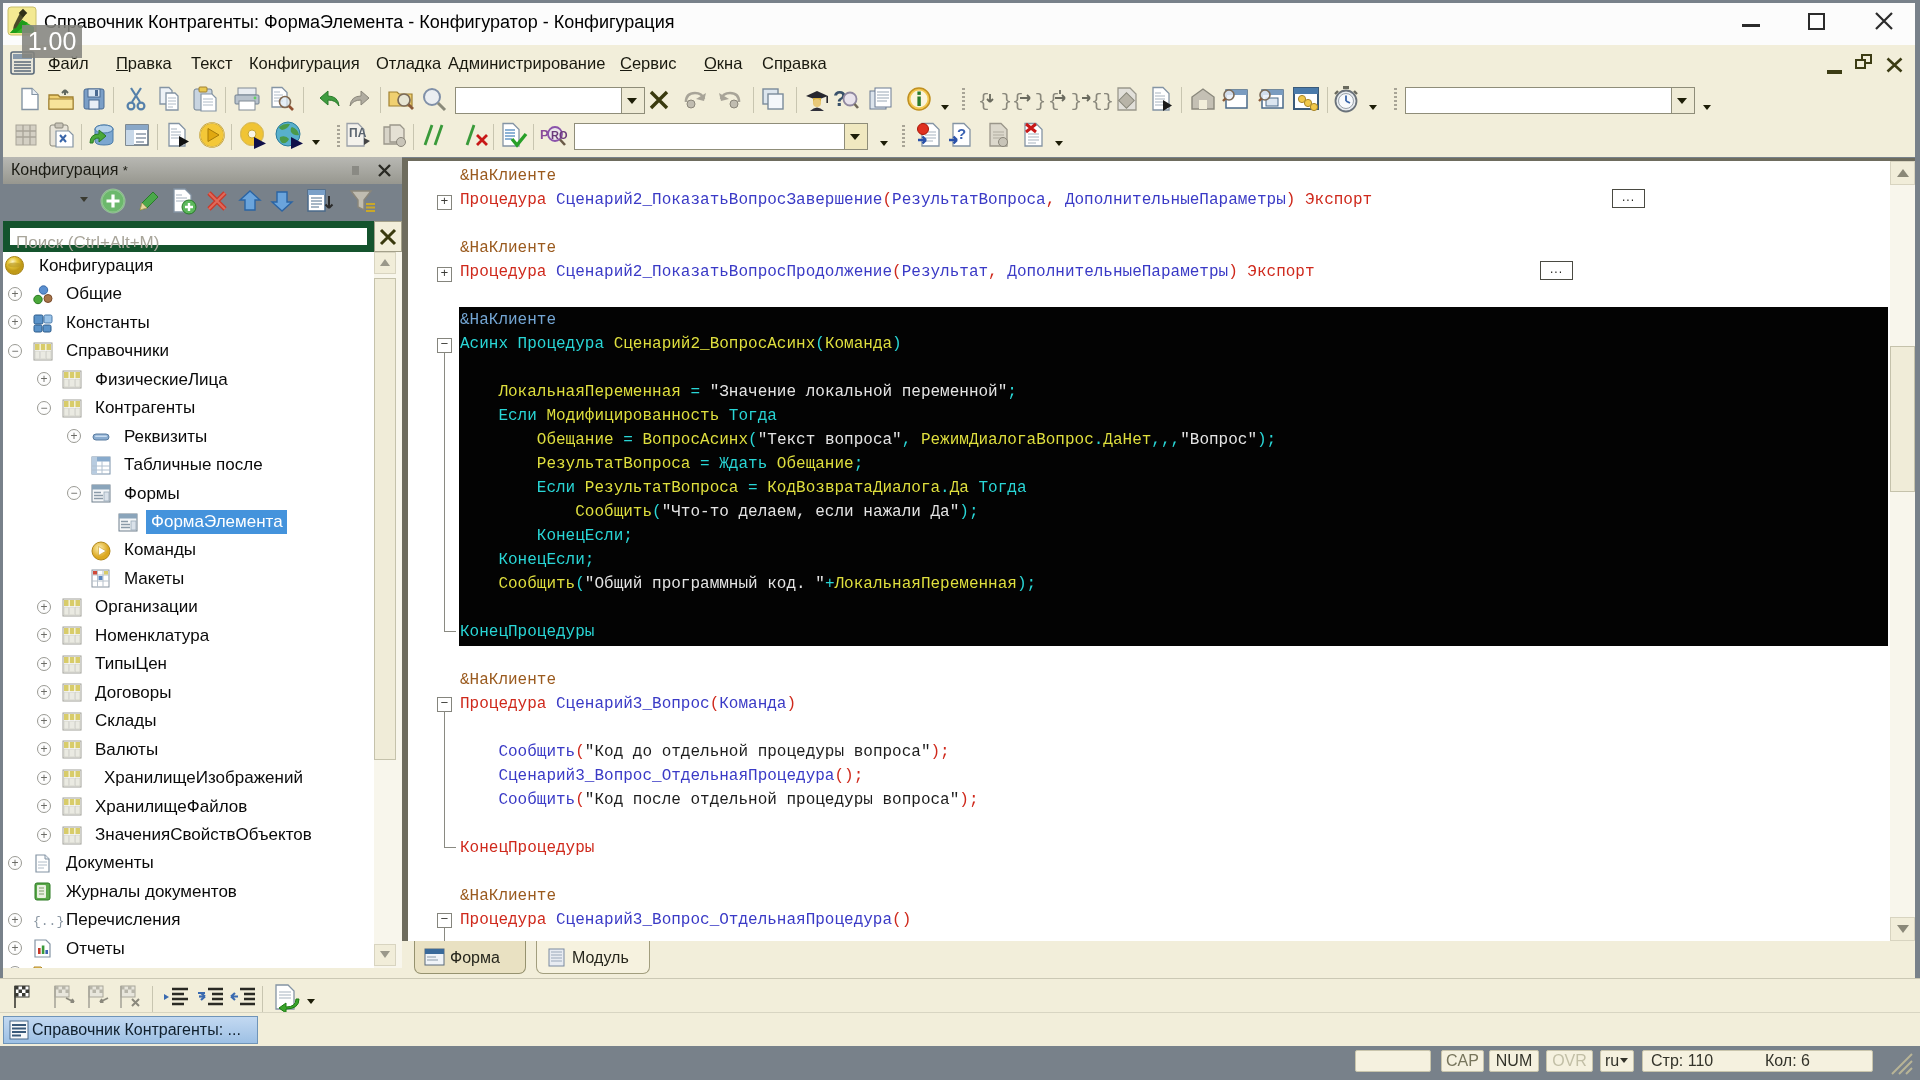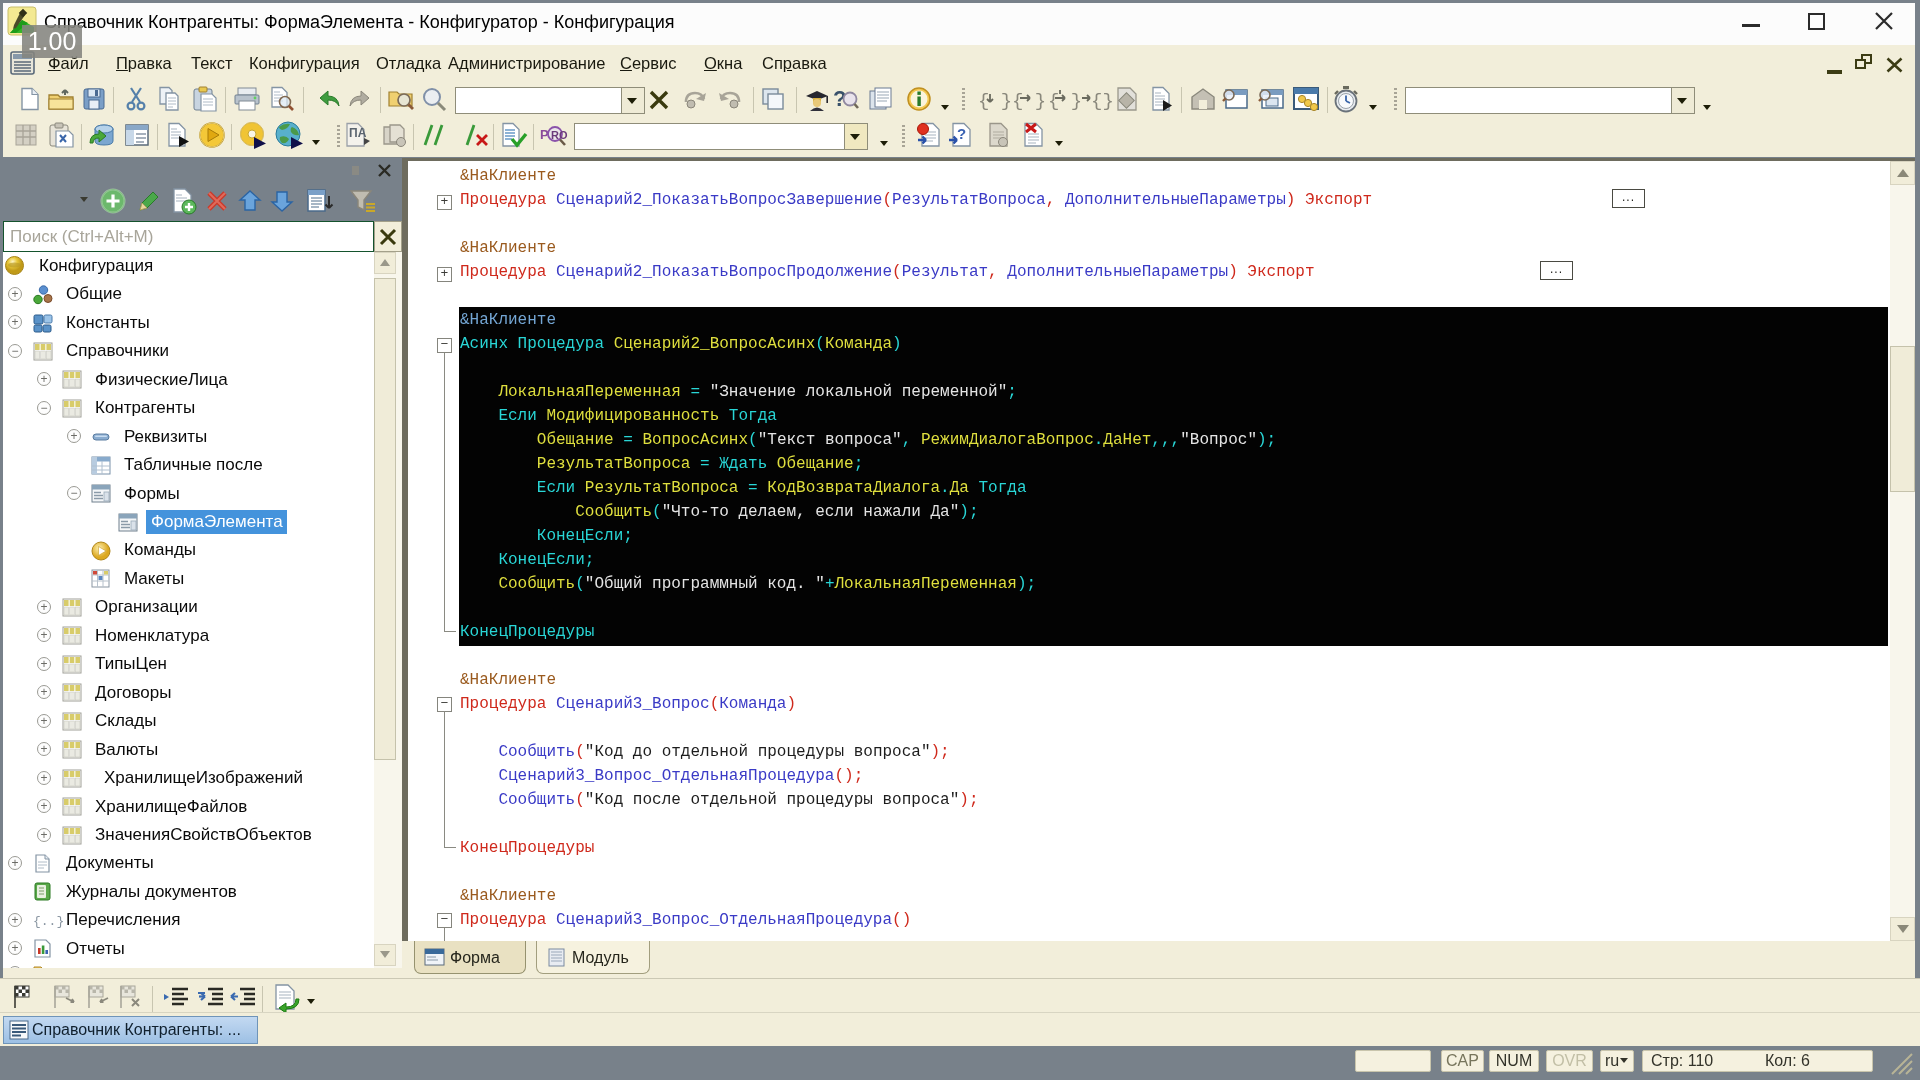--- a/index.html
+++ b/index.html
@@ -16,21 +16,21 @@
 
 #tb1{left:3px;top:84px;width:1912px;height:34px;background:#f2eeda}
 #tb2{left:3px;top:118px;width:1912px;height:39px;background:#f2eeda}
 .vsep{position:absolute;width:1px;height:26px;background:#c8c5b0}
 .combo{position:absolute;background:#fff;border:1px solid #8f8d79}
 .cbtn{position:absolute;background:#efebd6;border:1px solid #8f8d79;color:#30300a;text-align:center}
 .dd{position:absolute;width:0;height:0;border-left:5px solid transparent;border-right:5px solid transparent;border-top:6px solid #1d1d07}
 
 #phead{left:3px;top:157px;width:399px;height:27px;background:linear-gradient(#b8b8b3,#97978f);color:#1c1c14;font-size:16px}
 #pact{left:3px;top:184px;width:399px;height:37px;background:#f2eeda}
-#psearch{left:3px;top:221px;width:371px;height:31px;background:#fff;border:1px solid #14532d}
+#psearch{left:3px;top:221px;width:371px;height:31px;background:#fff;border:7px solid #14532d}
 #psx{left:374px;top:221px;width:28px;height:31px;background:#f2eeda;border:1px solid #a3a08a}
 #tree{left:3px;top:252px;width:371px;height:720px;background:#fff;overflow:hidden}
 #tscroll{left:374px;top:252px;width:28px;height:716px;background:#f8f6ec}
 #pgap{left:3px;top:968px;width:399px;height:10px;background:#f2eeda}
 .trow{position:absolute;height:28px;font-size:17px;color:#0a0a0a;white-space:nowrap}
 .exp{position:absolute;width:14px;height:14px;border:1px solid #9a9a94;border-radius:50%;background:#fdfdfd;color:#6b6b66;font-size:12px;line-height:12px;text-align:center}
 
 #mdiline{left:402px;top:158px;width:1513px;height:817px;background:#6e6c5e}
 #editor{left:408px;top:161px;width:1482px;height:780px;background:#fff}
 #escroll{left:1890px;top:161px;width:25px;height:780px;background:#f8f6ec}
@@ -370,20 +370,23 @@
       <path d="M4 1.5 H15 L21 7.5 V24 H4 Z" fill="#dcd8cc" stroke="#9a968a" stroke-width="1.3"></path>
       <path d="M7 10 H18 M7 13 H18 M7 16 H18" stroke="#b0aca0" stroke-width="1.2"></path>
       <circle cx="17" cy="20" r="4.5" fill="#c8c4b8" stroke="#8a867a"></circle>
     </svg>
   <svg class="abs" style="left:1020px;top:122px" width="28" height="26">
       <path d="M5 1.5 H16 L22 7.5 V24 H5 Z" fill="#fff" stroke="#8494a4" stroke-width="1.3"></path>
       <path d="M8 12 H19 M8 15 H19 M8 18 H19 M8 21 H16" stroke="#a8b4c0" stroke-width="1.2"></path>
       <path d="M6 2 L16 10 M16 2 L6 10" stroke="#c81818" stroke-width="3"></path>
     </svg>
   <div class="dd" style="left:1055px;top:141px;border-left-width:4px;border-right-width:4px;border-top-width:5px"></div>
+  <div class="abs" id="phead">
+      <span style="position:absolute;left:8px;top:4px">Конфигурация <span style="font-size:13px">*</span></span>
+    </div>
   <svg class="abs" style="left:377px;top:163px" width="15" height="15">
       <path d="M2 2 L13 13 M13 2 L2 13" stroke="#2a2a24" stroke-width="2.4"></path>
     </svg>
   <div class="abs" style="left:352px;top:166px;width:7px;height:9px;background:#8a8a84"></div>
   <div class="dd" style="left:80px;top:197px;border-left-width:4px;border-right-width:4px;border-top-width:5px;border-top-color:#3a3a30"></div>
   <svg class="abs" style="left:100px;top:188px" width="26" height="26">
       <circle cx="13" cy="13" r="11.5" fill="#6cb86c" stroke="#3a8a3a"></circle>
       <circle cx="13" cy="13" r="11.5" fill="none" stroke="#b8e0b8" stroke-width="2" opacity=".6"></circle>
       <path d="M13 6.5 V19.5 M6.5 13 H19.5" stroke="#fff" stroke-width="3.2"></path>
     </svg>

